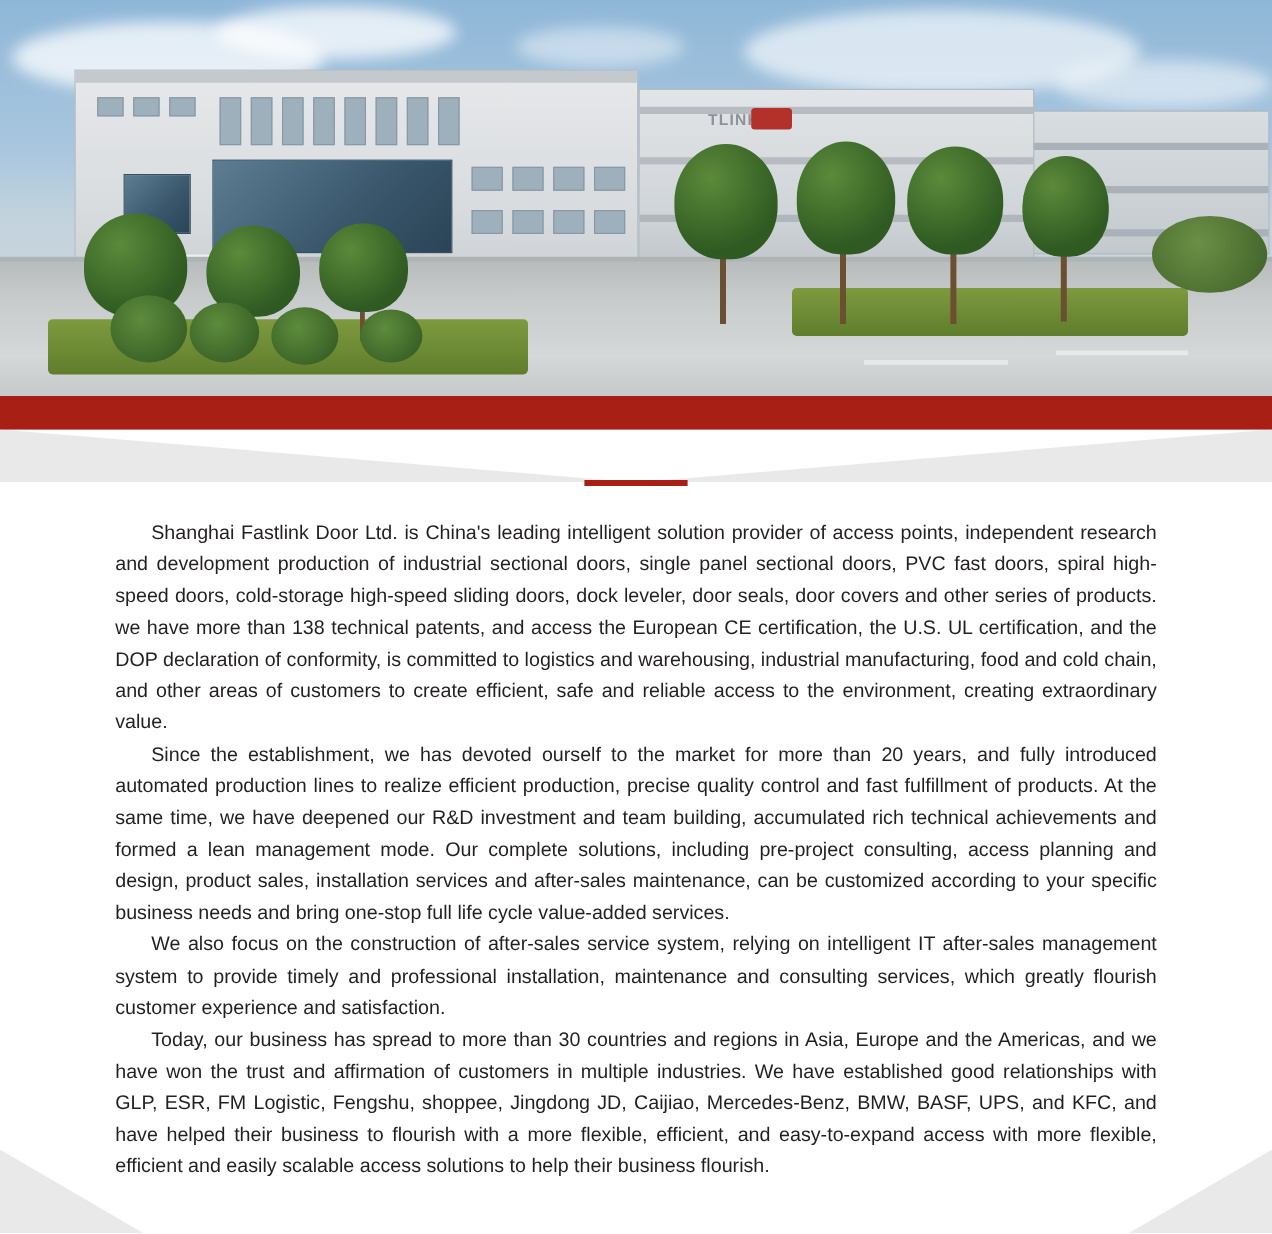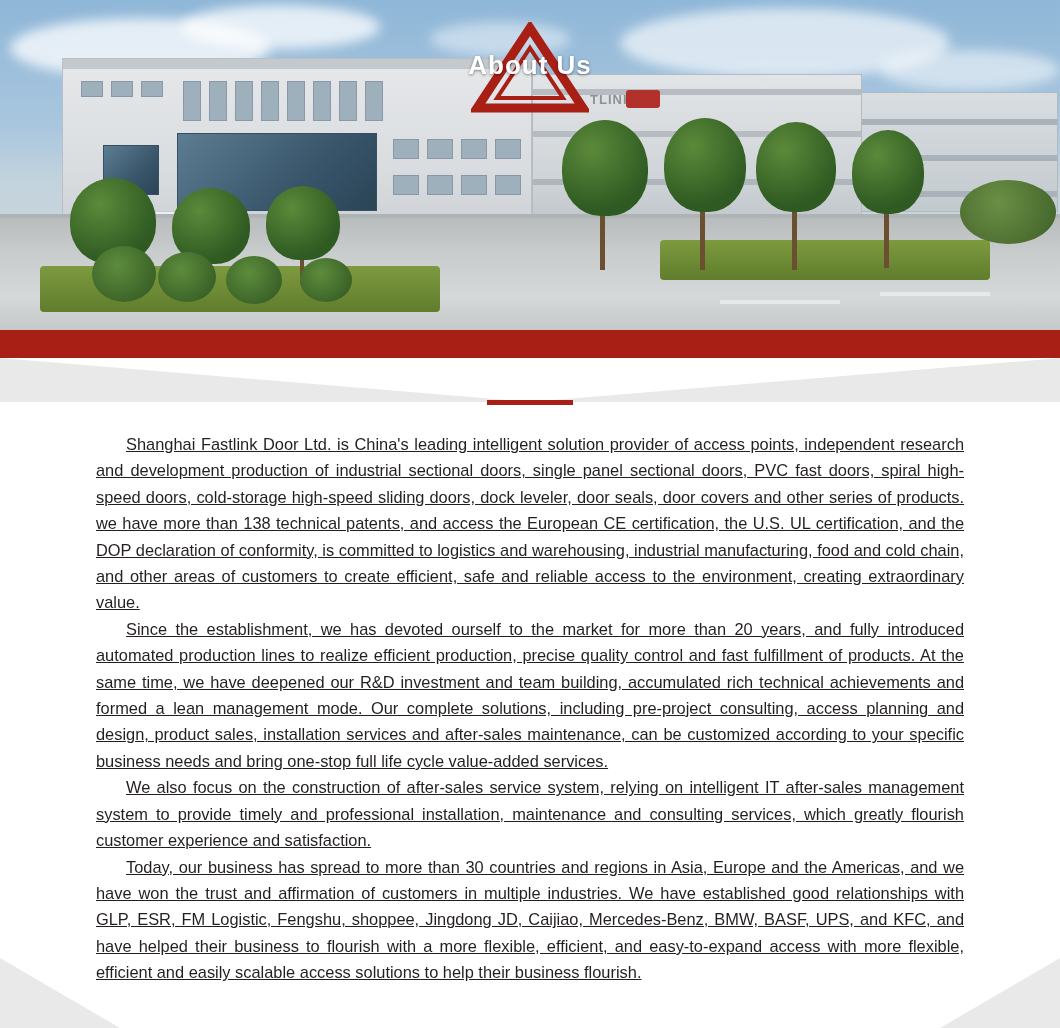--- a/index.html
+++ b/index.html
@@ -188,21 +188,20 @@
     margin: 0 auto;
     color: #231f20;
     font-size: 16.4px;
     line-height: 26.4px;
     text-align: justify;
     text-justify: inter-word;
   }
   .body-text p {
     margin: 0;
     text-indent: 30px;
-    text-decoration: underline;
   }
 
   
   .bot-left {
     position:absolute; left:0; bottom:0; width:120px; height:70px;
     background:#e9e9e9;
     clip-path: polygon(0 0, 120px 70px, 0 70px);
   }
   .bot-right {
     position:absolute; right:0; bottom:0; width:120px; height:70px;
@@ -293,27 +292,20 @@
     <div class="tree" style="left:756px; top:122px; width:80px; height:90px;"></div>
     <div class="trunk" style="left:884px; top:204px; height:64px; width:5px;"></div>
     <div class="tree" style="left:852px; top:130px; width:72px; height:84px;"></div>
 
     <div class="bush" style="left:92px; top:246px; width:64px; height:56px;"></div>
     <div class="bush" style="left:158px; top:252px; width:58px; height:50px;"></div>
     <div class="bush" style="left:226px; top:256px; width:56px; height:48px;"></div>
     <div class="bush" style="left:300px; top:258px; width:52px; height:44px;"></div>
     <div class="bush" style="left:960px; top:180px; width:96px; height:64px; background:radial-gradient(circle at 40% 35%,#6b8f45,#3d5f28);"></div>
 
-    <div class="hero-title-wrap">
-      <svg class="tri" viewBox="0 0 118 92">
-        <polygon points="59,6 112,86 6,86" fill="none" stroke="#a81f16" stroke-width="9"></polygon>
-        <polygon points="59,26 92,76 26,76" fill="none" stroke="#a81f16" stroke-width="4"></polygon>
-      </svg>
-      <div class="hero-title">About Us</div>
-    </div>
   </div>
 
   <div class="red-bar"></div>
   <div class="grey-left"></div>
   <div class="grey-right"></div>
 
   <div class="content">
     <div class="divider"></div>
     <div class="body-text">
       <p>Shanghai Fastlink Door Ltd. is China's leading intelligent solution provider of access points, independent research and development production of industrial sectional doors, single panel sectional doors, PVC fast doors, spiral high-speed doors, cold-storage high-speed sliding doors, dock leveler, door seals, door covers and other series of products. we have more than 138 technical patents, and access the European CE certification, the U.S. UL certification, and the DOP declaration of conformity, is committed to logistics and warehousing, industrial manufacturing, food and cold chain, and other areas of customers to create  efficient, safe and reliable access to the environment, creating extraordinary value.</p>

